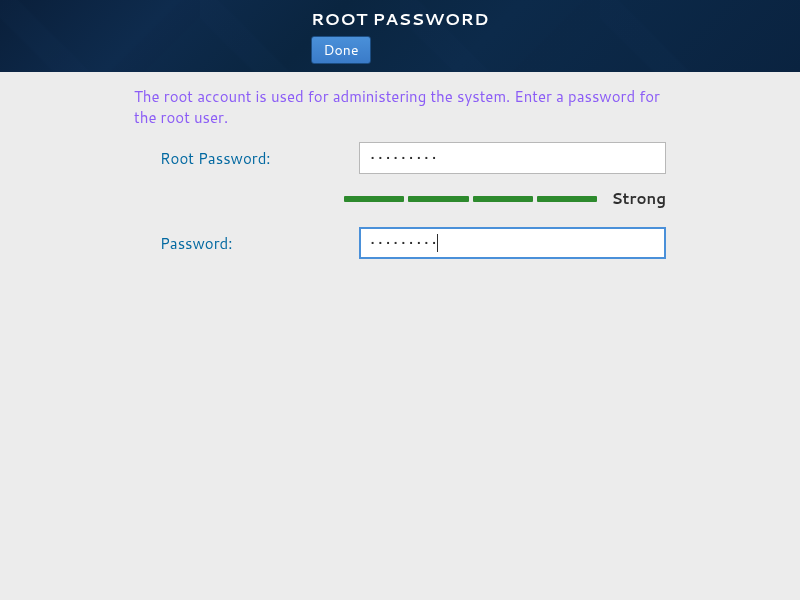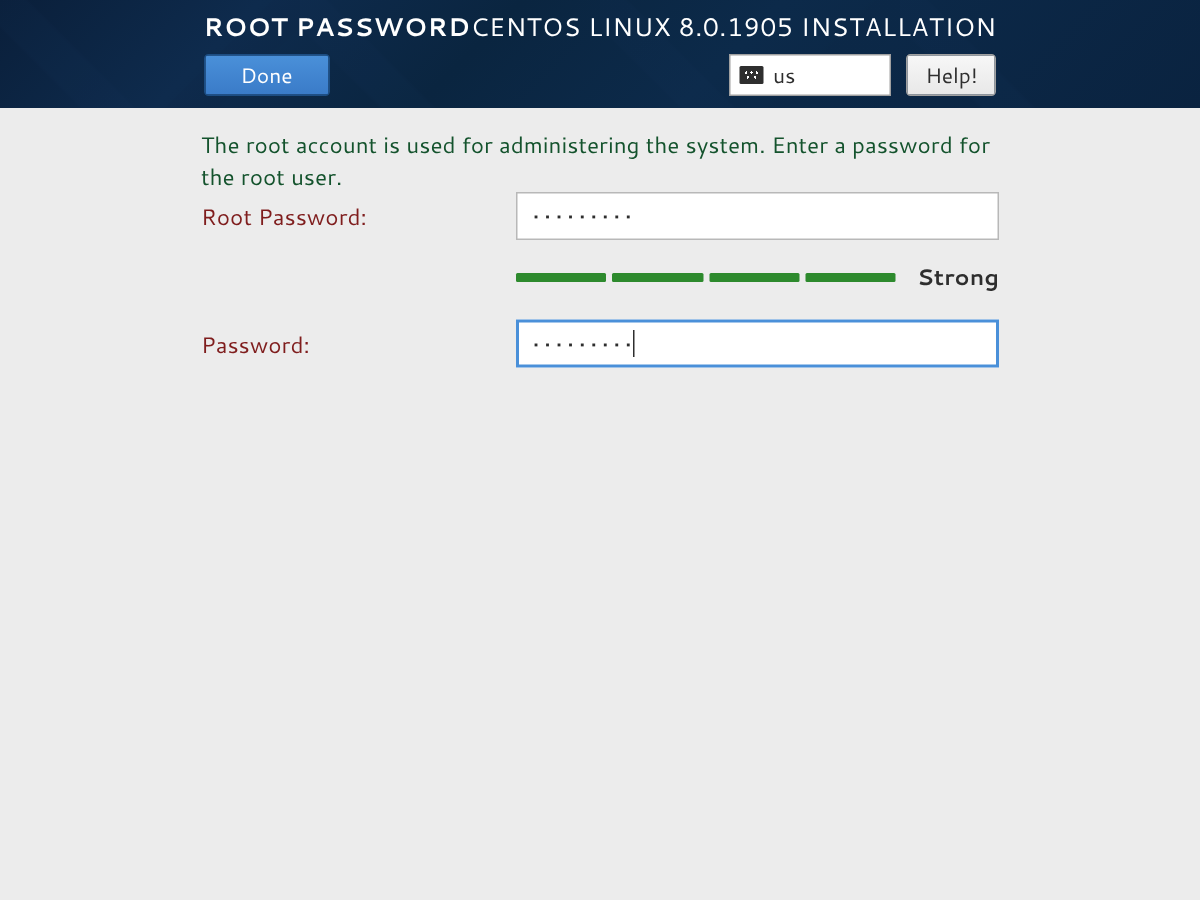--- a/index.html
+++ b/index.html
@@ -58,21 +58,21 @@
       font-size: 14px;
       border-radius: 3px;
       border: 1px solid;
       cursor: pointer;
       font-family: inherit;
     }
     .btn-done {
       background: linear-gradient(#4a90d9, #3a7bc8);
       border-color: #1c4d82;
       color: #fff;
-      width: 84px;
+      width: 60px;
     }
     .btn-help {
       background: linear-gradient(#f7f7f7, #e8e8e8);
       border-color: #a0a0a0;
       color: #2e2e2e;
       width: 60px;
     }
     .header-right-row {
       display: flex;
       gap: 10px;
@@ -107,30 +107,32 @@
         radial-gradient(circle at 80% 30%, #fff 0.8px, transparent 0.8px),
         radial-gradient(circle at 30% 70%, #fff 0.8px, transparent 0.8px),
         radial-gradient(circle at 70% 70%, #fff 0.8px, transparent 0.8px);
     }
     .content {
       padding: 14px 134px 0 134px;
       color: #2e2e2e;
       font-size: 15px;
     }
     .desc {
-      color: #14532d;
+      margin-bottom: 14px;
+      color: #8b5cf6;
     }
     .form-row {
       display: flex;
       align-items: center;
       margin-bottom: 14px;
     }
     .form-label {
       width: 210px;
-      color: #7f1d1d;
+      color: #0369a1;
+      margin-left: 26px;
     }
     .form-input {
       width: 322px;
       height: 32px;
       border: 1px solid #b8b8b8;
       background: #fff;
       font-size: 15px;
       padding: 0 10px;
       font-family: inherit;
       letter-spacing: 3px;
@@ -173,30 +175,20 @@
     }
   </style>
 </head>
 <body>
 
 <div class="header">
   <div class="header-left">
     <div class="page-title">ROOT PASSWORD</div>
     <button class="btn btn-done">Done</button>
   </div>
-  <div class="header-right">
-    <div class="install-title">CENTOS LINUX 8.0.1905 INSTALLATION</div>
-    <div class="header-right-row">
-      <div class="kb-layout">
-        <span class="kb-icon"></span>
-        <span>us</span>
-      </div>
-      <button class="btn btn-help">Help!</button>
-    </div>
-  </div>
 </div>
 
 <div class="content">
   <div class="desc">The root account is used for administering the system.  Enter a password for the root user.</div>
 
   <div class="form-row">
     <div class="form-label">Root Password:</div>
     <input type="text" class="form-input" readonly="" value="•••••••••" style="">
   </div>
 

